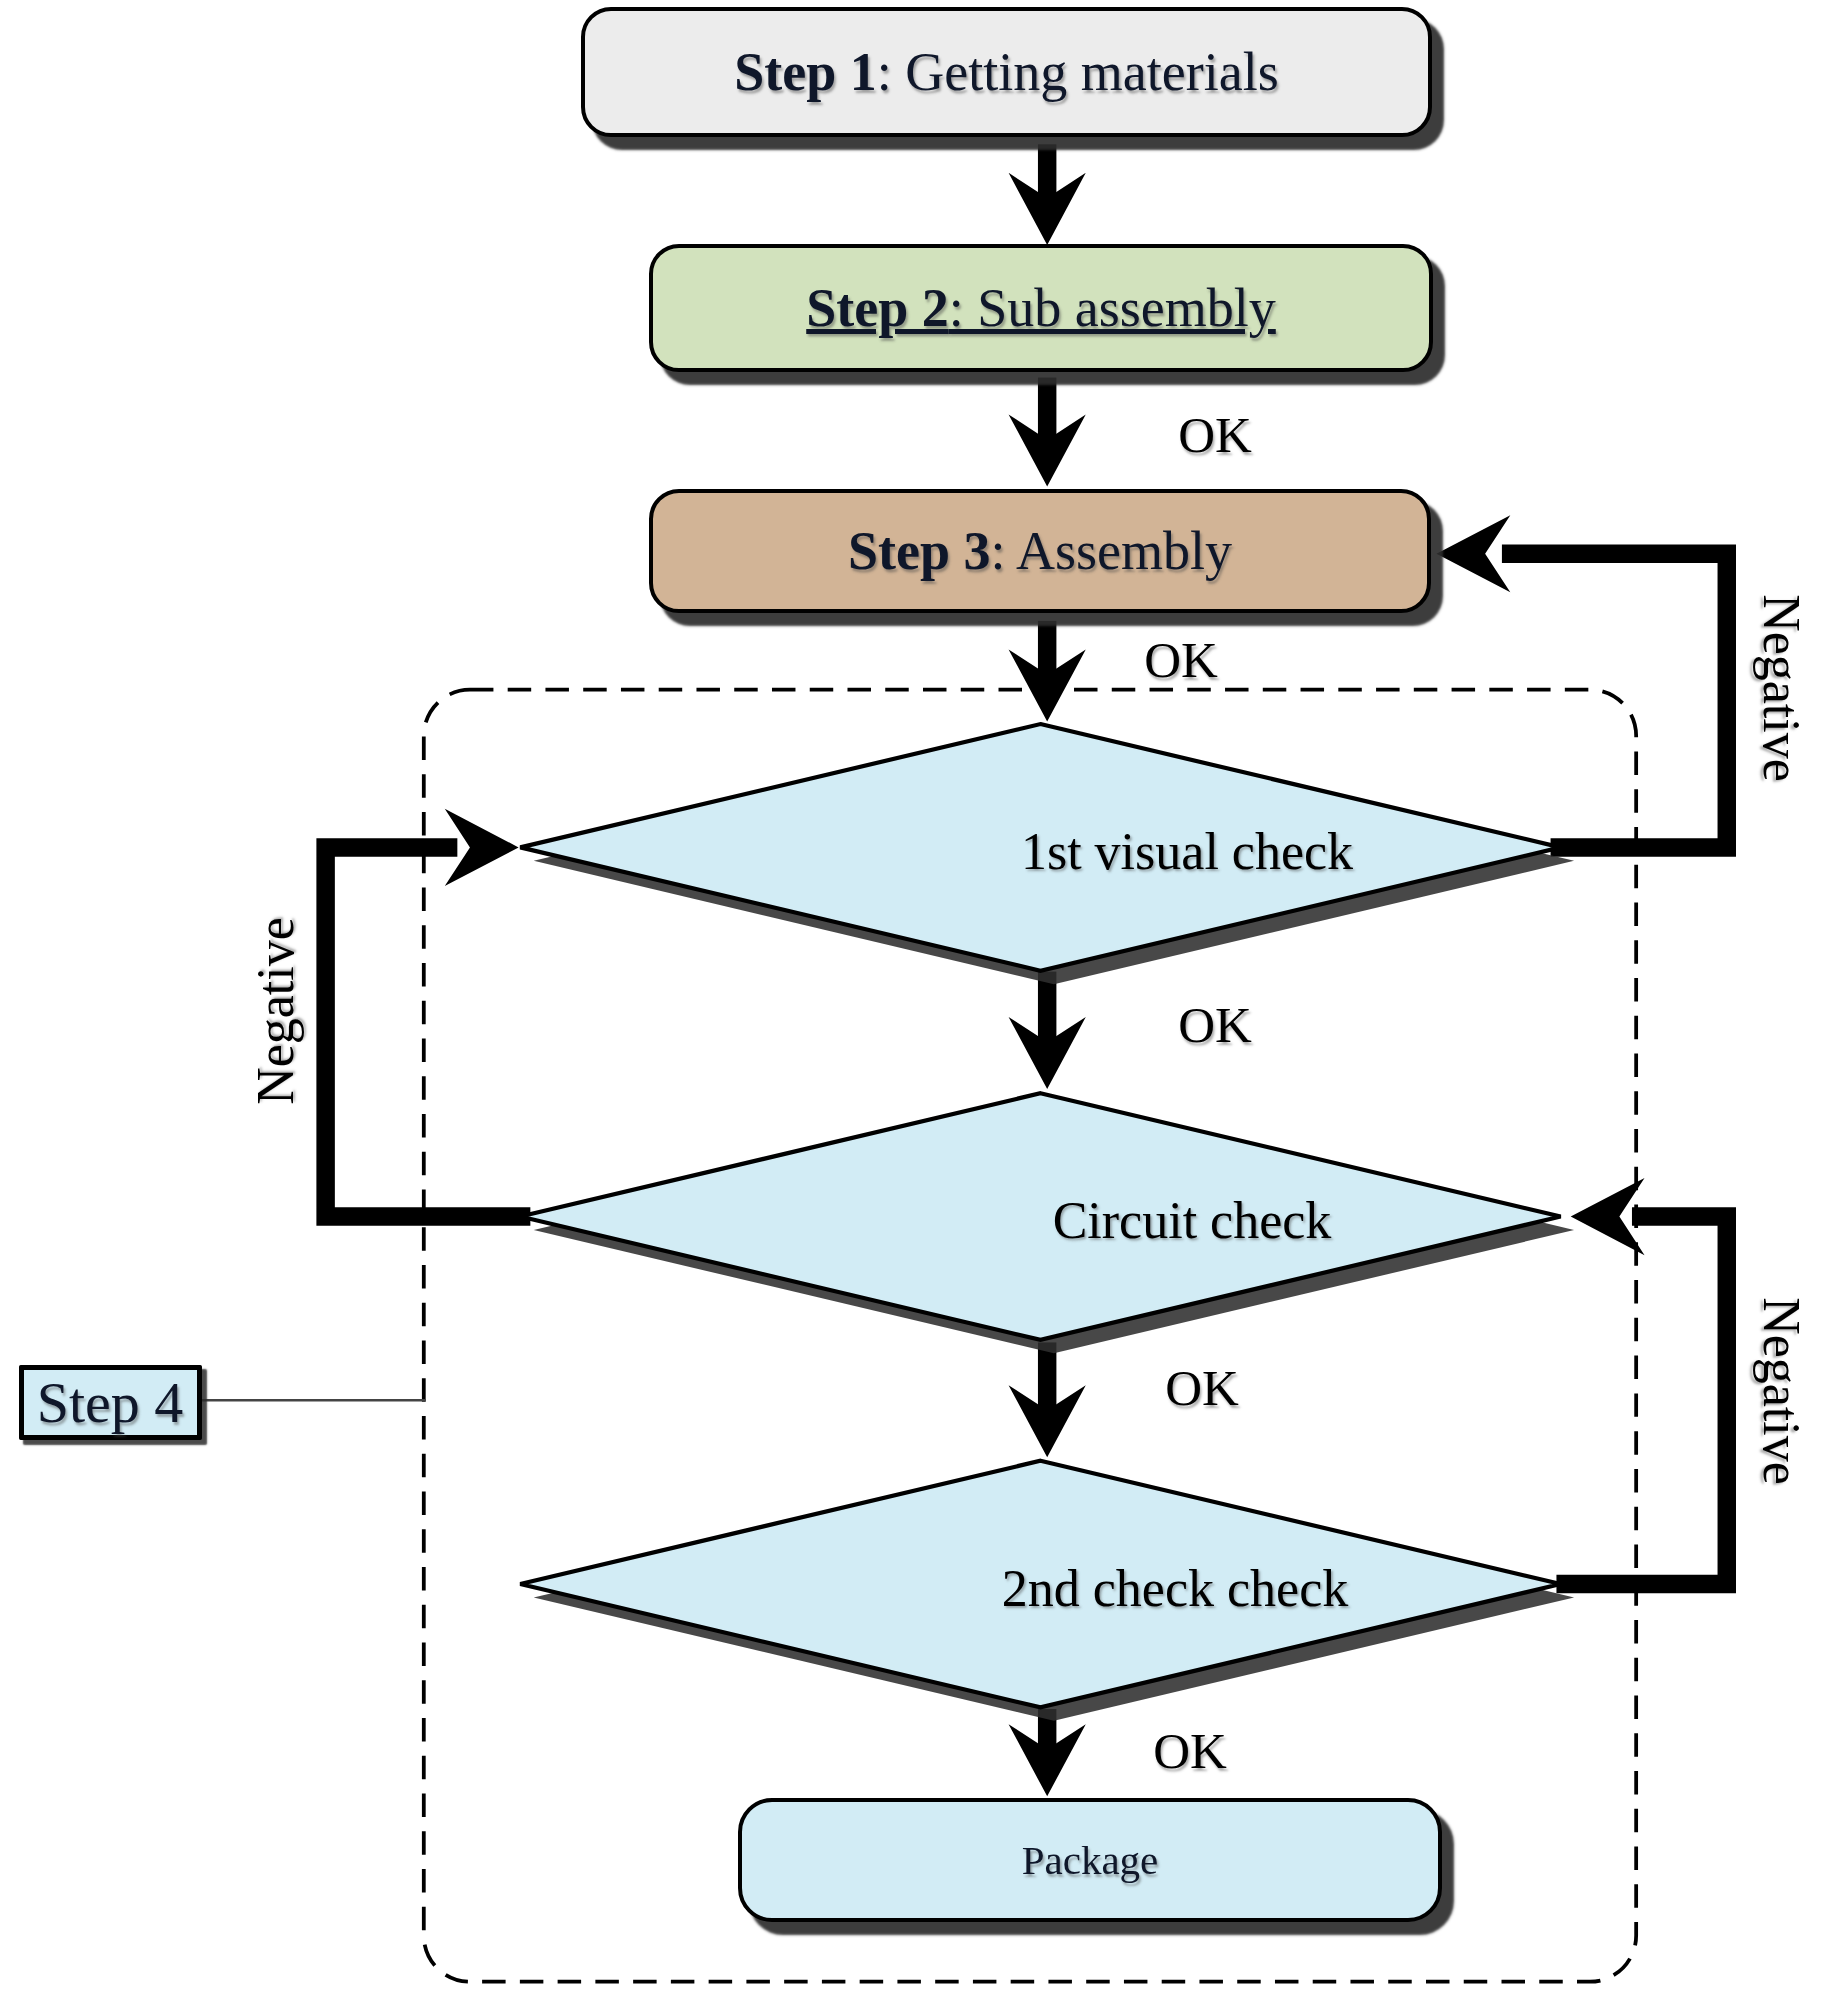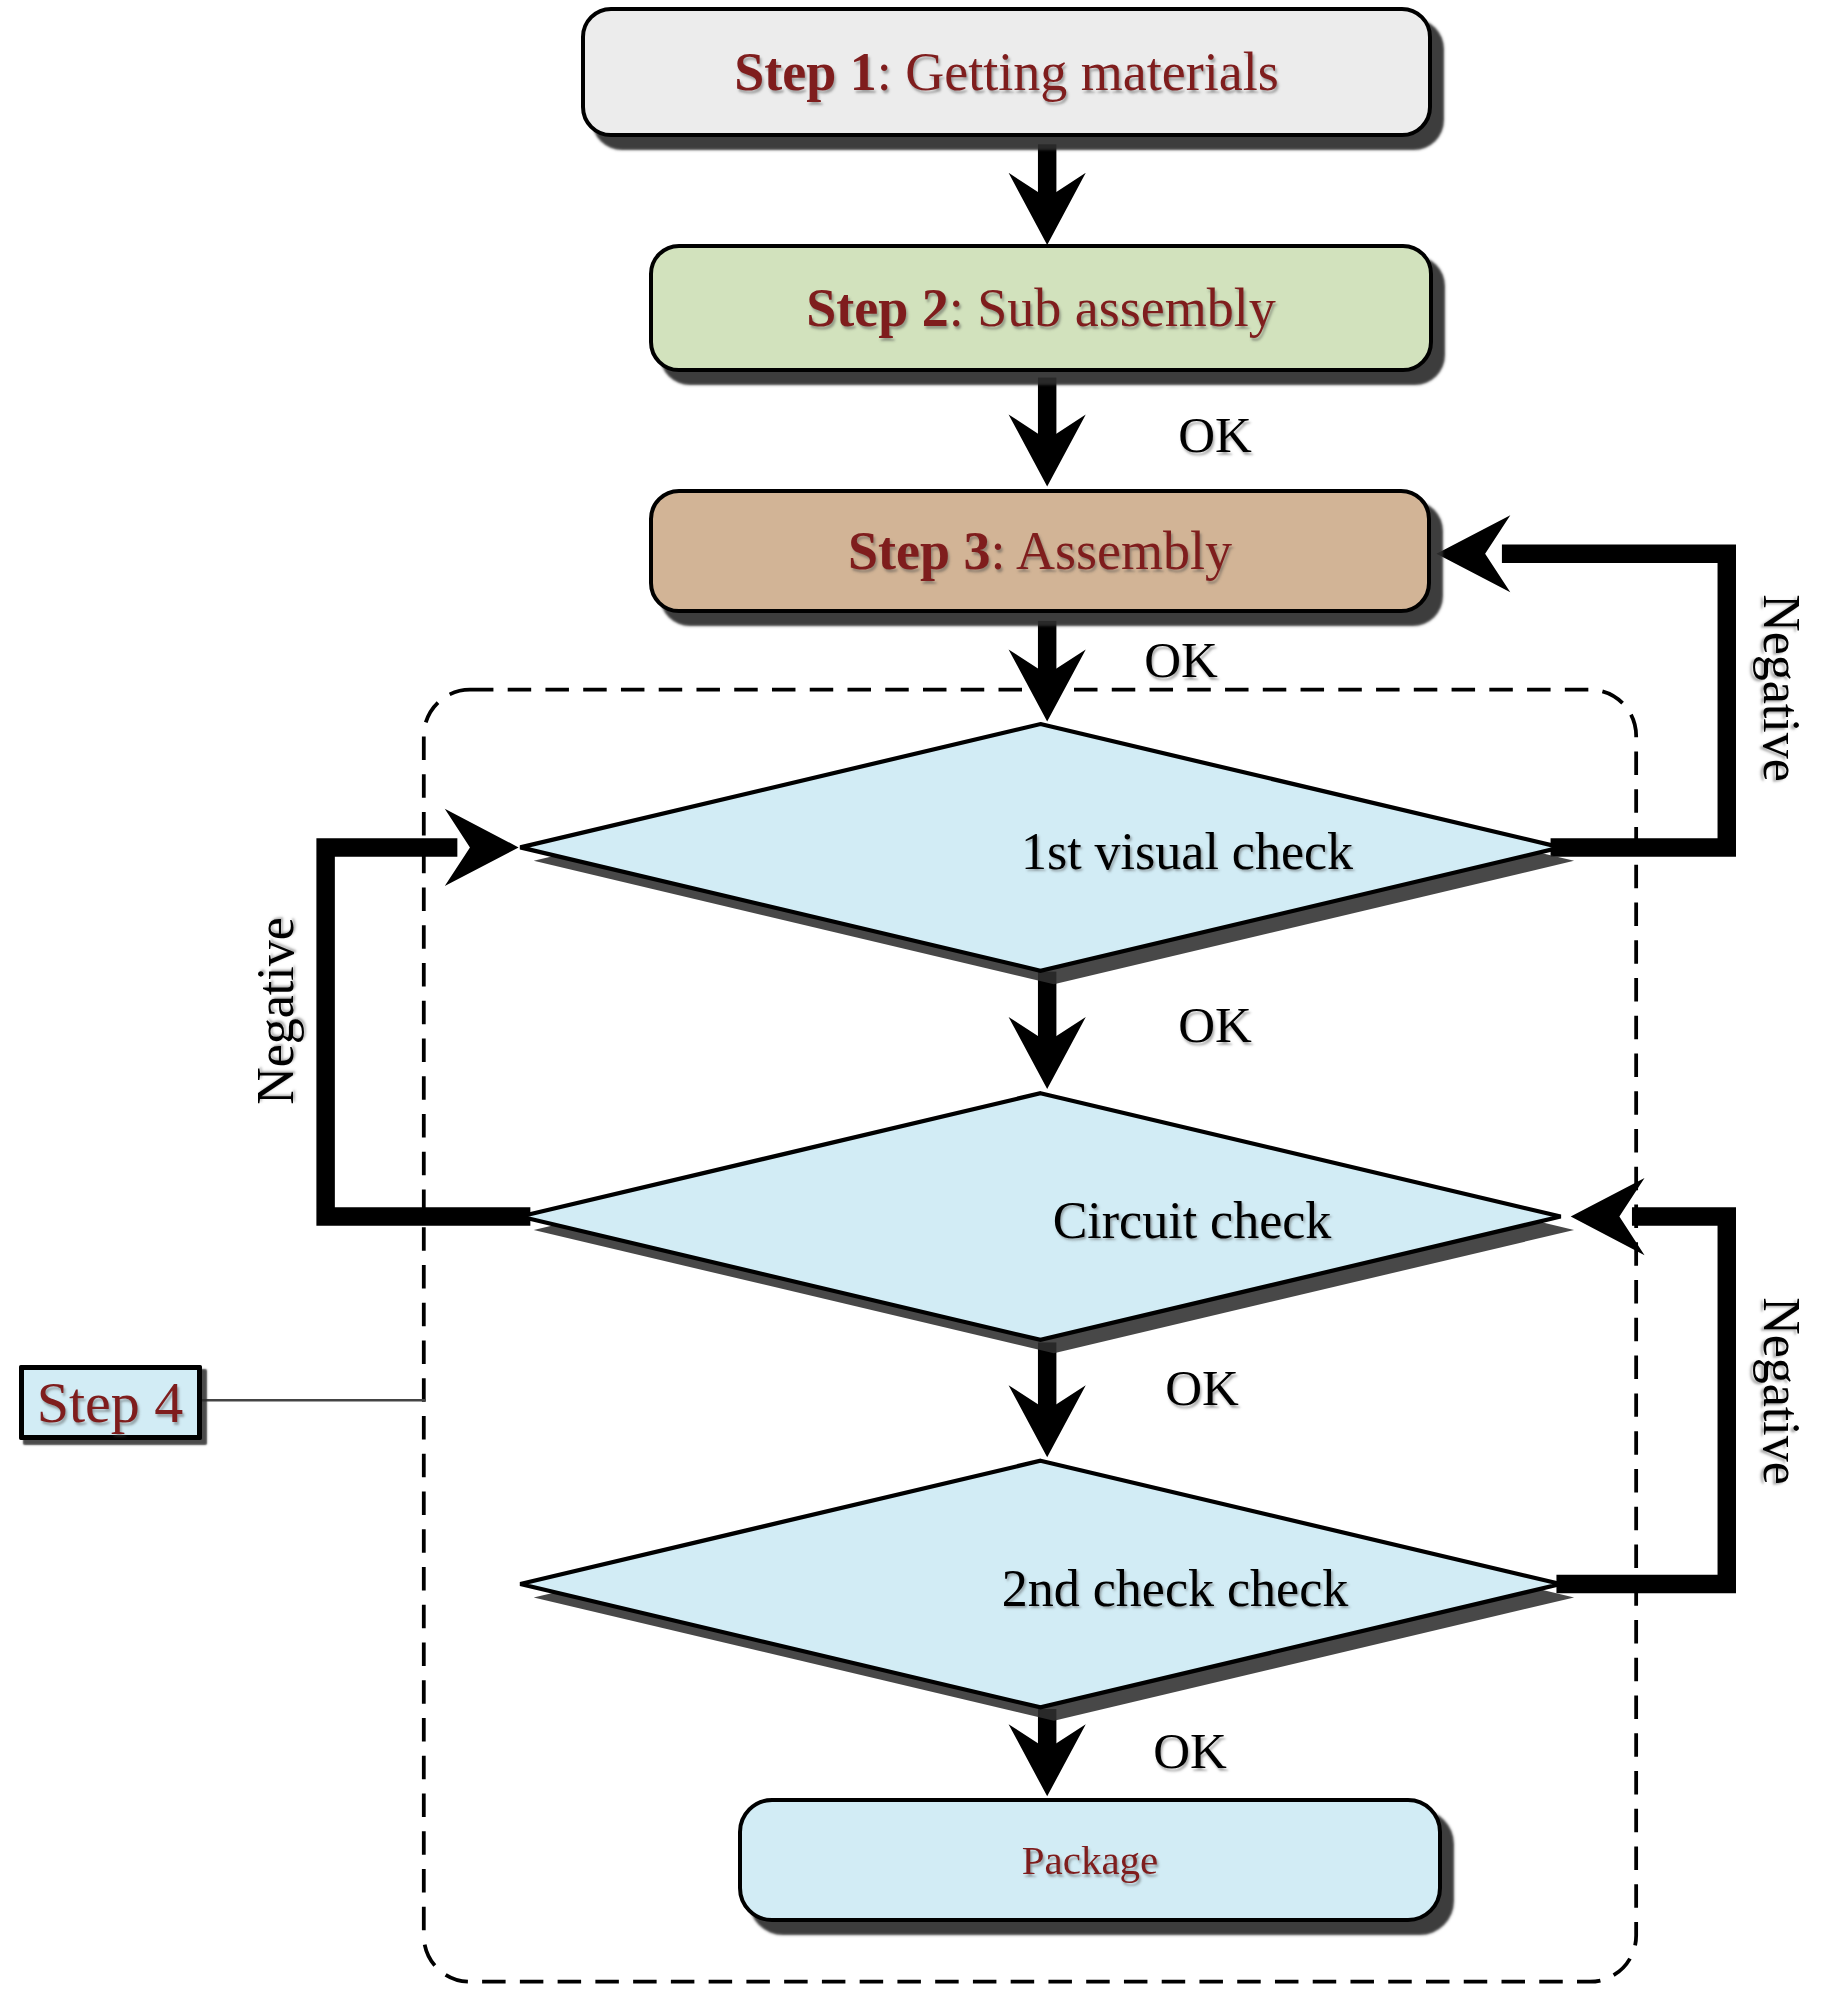--- a/index.html
+++ b/index.html
@@ -8,21 +8,21 @@
     width:1846px;height:1996px;
     background:#ffffff;
     font-family:"Liberation Serif", serif;
     overflow:hidden;
   }
   .layer-svg{position:absolute;left:0;top:0;z-index:1;}
   .flowbox{
     position:absolute;z-index:2;
     border:4.2px solid #000;
     display:flex;align-items:center;justify-content:center;
-    font-size:54px;color:#7f1d1d;
+    font-size:54px;color:#0f172a;
     box-shadow:11.7px 12.6px 2.5px rgba(44,44,44,.92);
     text-shadow:1.7px 2.5px 2.5px rgba(70,70,70,.45);
     white-space:nowrap;
   }
   .bold{font-weight:bold;}
   #step1{left:581px;top:6.7px;width:843px;height:122px;border-radius:30px;}
   #step2{left:649px;top:244px;width:776px;height:120px;border-radius:30px;}
   #step3{left:649px;top:489px;width:774px;height:116px;border-radius:30px;}
   #package{left:738px;top:1798px;width:696px;height:116px;border-radius:34px;font-size:41px;}
   #step4{
@@ -108,21 +108,21 @@
     <g>
       <polygon points="1256,1757 1876,1904 1256,2051 636,1904" class="diamond-shadow" fill="#2f2f2f" opacity="0.88"></polygon>
       <polygon points="1240,1741 1860,1888 1240,2035 620,1888" class="diamond-fill" fill="#d2ecf5" stroke="#000" stroke-width="5"></polygon>
     </g>
   </svg>
 
   <div class="flowbox" id="step1" style="background: rgb(236, 236, 236);">
     <span class="bold">Step 1</span>
       <span>: Getting materials</span>
   </div>
-  <div class="flowbox" id="step2" style="background: rgb(210, 226, 189);">
+  <div class="flowbox" id="step2" style="background: rgb(210, 226, 189); text-decoration: underline;">
     <span class="bold">Step 2</span>
       <span>: Sub assembly</span>
   </div>
   <div class="flowbox" id="step3" style="background: rgb(210, 180, 150);">
     <span class="bold">Step 3</span>
       <span>: Assembly</span>
   </div>
   <div class="flowbox" id="package" style="background: rgb(210, 236, 245);">
     <span>Package</span>
   </div>

